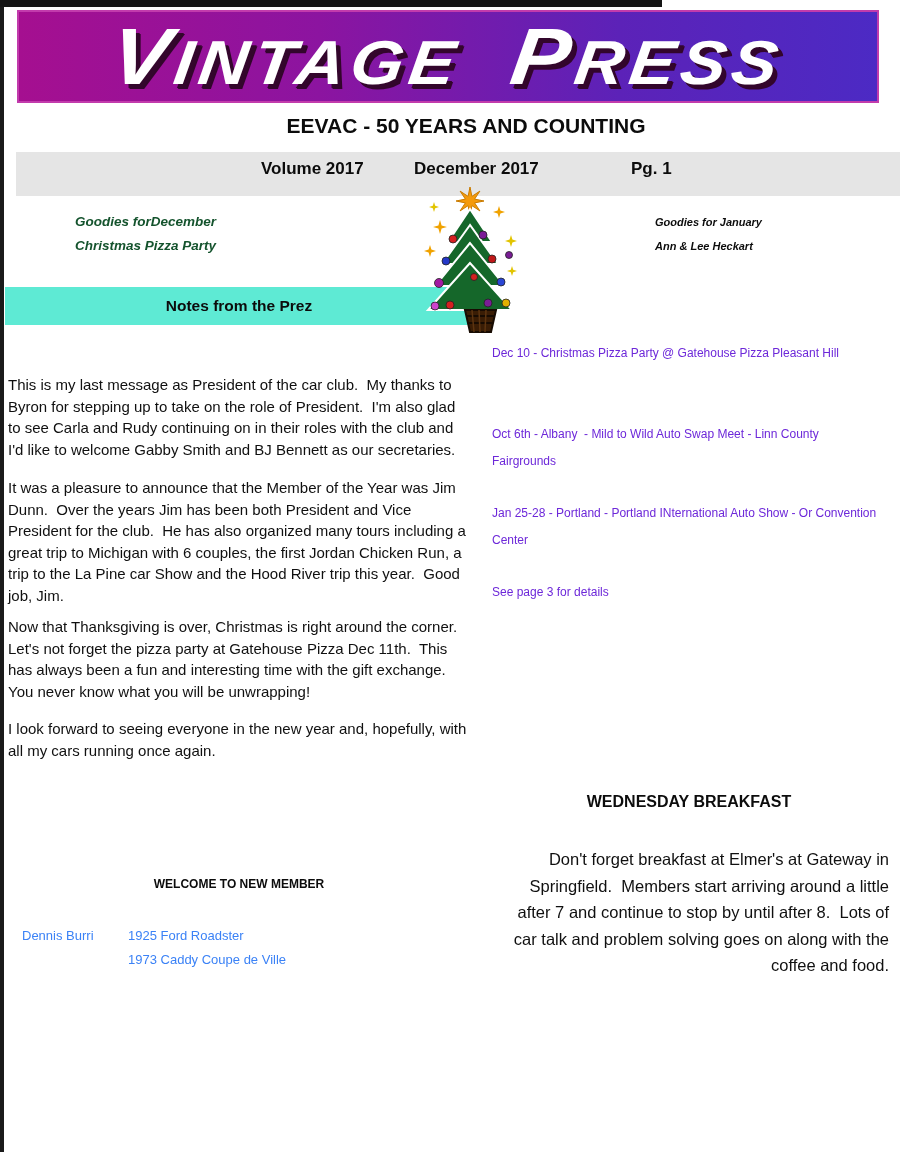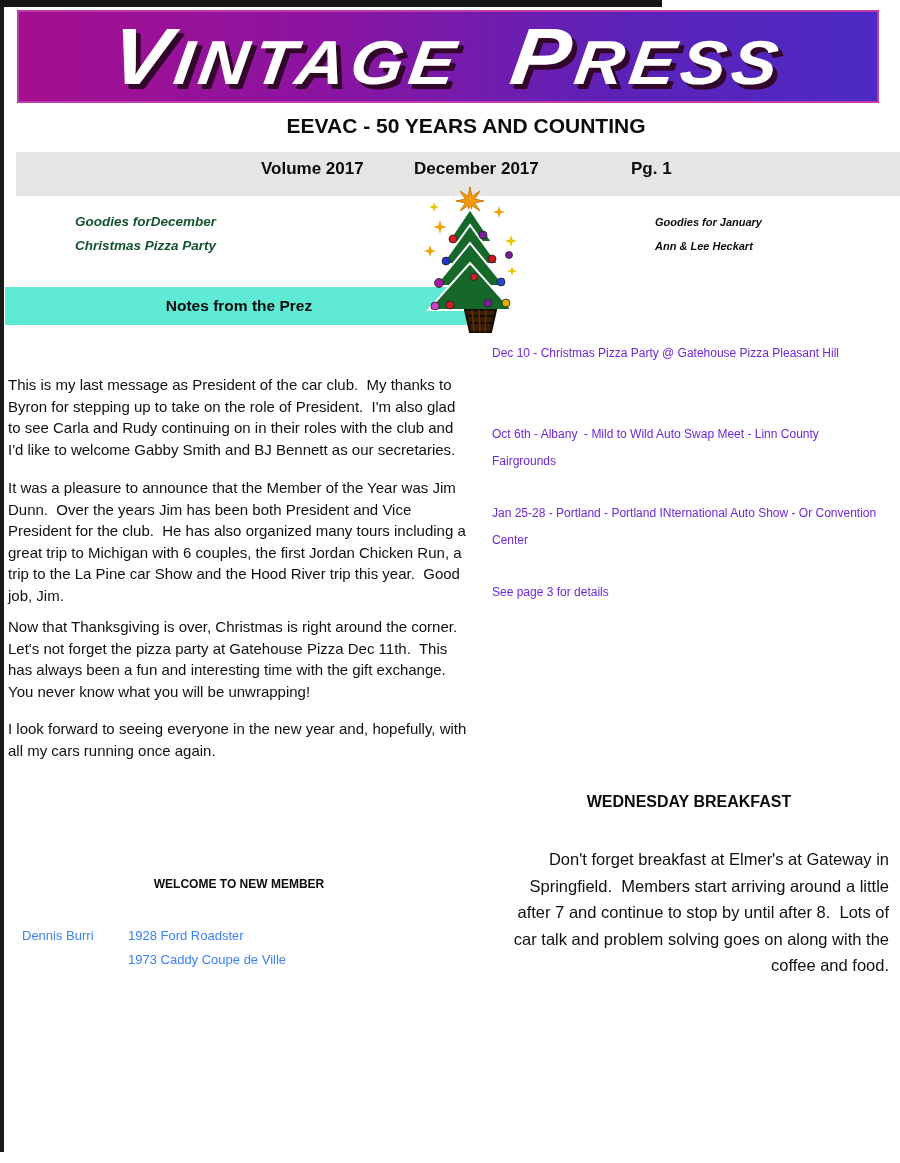--- a/index.html
+++ b/index.html
@@ -280,21 +280,21 @@
 
   <p class="prez-par p1">This is my last message as President of the car club.  My thanks to Byron for stepping up to take on the role of President.  I'm also glad to see Carla and Rudy continuing on in their roles with the club and I'd like to welcome Gabby Smith and BJ Bennett as our secretaries.</p>
   <p class="prez-par p2">It was a pleasure to announce that the Member of the Year was Jim Dunn.  Over the years Jim has been both President and Vice President for the club.  He has also organized many tours including a great trip to Michigan with 6 couples, the first Jordan Chicken Run, a trip to the La Pine car Show and the Hood River trip this year.  Good job, Jim.</p>
   <p class="prez-par p3">Now that Thanksgiving is over, Christmas is right around the corner.  Let's not forget the pizza party at Gatehouse Pizza Dec 11th.  This has always been a fun and interesting time with the gift exchange. You never know what you will be unwrapping!</p>
   <p class="prez-par p4">I look forward to seeing everyone in the new year and, hopefully, with all my cars running once again.</p>
 
   <div class="welcome-heading">WELCOME TO NEW MEMBER</div>
   <div class="welcome-row">
     <span class="welcome-name">Dennis Burri</span>
     <span class="welcome-cars">
-      <div>1928 Ford Roadster</div>
+      <div>1925 Ford Roadster</div>
       <div>1973 Caddy Coupe de Ville</div>
     </span>
   </div>
 
   <p class="event-item e0">Dec 10 - Christmas Pizza Party @ Gatehouse Pizza Pleasant Hill</p>
   <p class="event-item e1">Oct 6th - Albany  - Mild to Wild Auto Swap Meet - Linn County Fairgrounds</p>
   <p class="event-item e2">Jan 25-28 - Portland - Portland INternational Auto Show - Or Convention Center</p>
   <p class="details-note">See page 3 for details</p>
 
   <div class="breakfast-heading">WEDNESDAY BREAKFAST</div>

